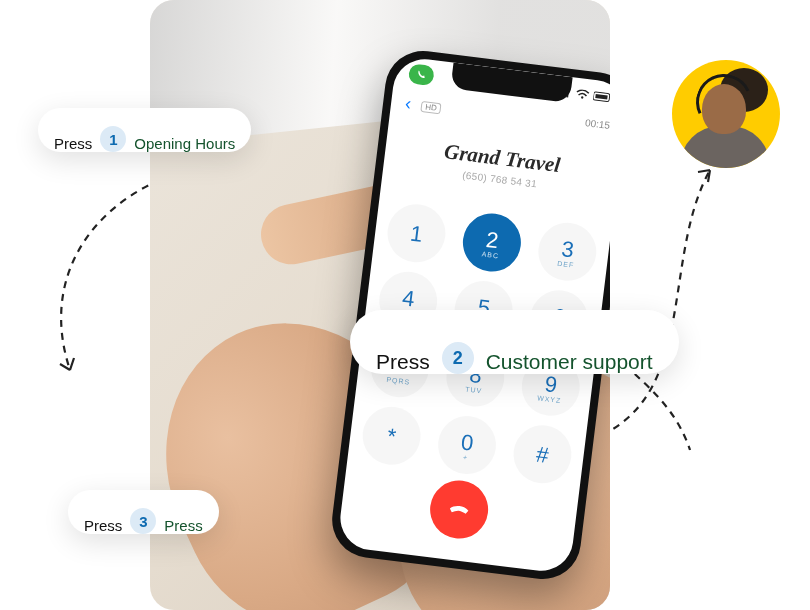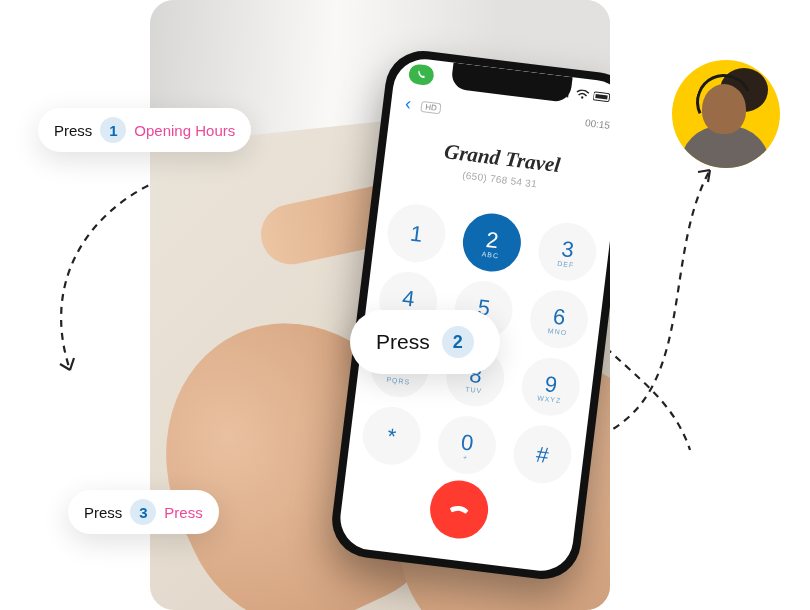--- a/index.html
+++ b/index.html
@@ -30,27 +30,27 @@
 
 .dialpad{position:absolute;top:145px;left:0;right:0;display:grid;grid-template-columns:repeat(3,58px);grid-auto-rows:58px;justify-content:center;gap:10px 18px}
 .key{border-radius:50%;background:rgba(0,0,0,.035);display:flex;flex-direction:column;align-items:center;justify-content:center;color:#1a6fb8}
 .key .num{font-size:22px;font-weight:400}
 .key .let{font-size:7px;letter-spacing:1px;color:#6fa4c9;margin-top:-2px}
 .key.active{background:#0d6ab0;color:#fff}
 .key.active .let{color:#cfe3f2}
 .hang{position:absolute;bottom:22px;left:50%;transform:translateX(-50%);width:58px;height:58px;border-radius:50%;background:#ff3b30;display:flex;align-items:center;justify-content:center}
 
 
-.pill-card{position:absolute;background:#fff;border-radius:999px;box-shadow:0 8px 28px rgba(0,0,0,.12);display:flex;align-items:center;padding:0 20px;gap:10px;white-space:nowrap}
+.pill-card{position:absolute;background:#fff;border-radius:999px;box-shadow:0 8px 28px rgba(0,0,0,.12);display:flex;align-items:flex-end;padding:0 20px;gap:10px;white-space:nowrap}
 .pill-card.small{height:44px;font-size:15px;gap:8px;padding:0 16px}
 .pill-card.large{height:64px;font-size:21px;gap:12px;padding:0 26px}
 .pill-card .press{color:#111}
 .pill-card .badge{width:26px;height:26px;border-radius:50%;background:#dceaf6;color:#0d6ab0;font-weight:700;display:flex;align-items:center;justify-content:center;font-size:15px}
 .pill-card.large .badge{width:32px;height:32px;font-size:18px}
-.pill-card .label{color:#ec4899}
+.pill-card .label{color:#14532d}
 
 .pill1{left:38px;top:108px}
 .pill2{left:350px;top:310px}
 .pill3{left:68px;top:490px}
 
 
 .avatar{position:absolute;right:30px;top:60px;width:108px;height:108px;border-radius:50%;background:#ffcc00;overflow:hidden}
 .avatar .head{position:absolute;left:30px;top:24px;width:44px;height:50px;background:#9a6b47;border-radius:50% 50% 45% 45%}
 .avatar .hair{position:absolute;left:48px;top:8px;width:48px;height:44px;background:#2b2118;border-radius:50%}
 .avatar .body{position:absolute;left:8px;top:66px;width:90px;height:60px;background:#6b6460;border-radius:40px 40px 0 0}
@@ -180,20 +180,21 @@
 
   <div class="pill-card small pill1">
     <span class="press">Press</span>
     <span class="badge">1</span>
     <span class="label">Opening Hours</span>
   </div>
 
   <div class="pill-card large pill2">
     <span class="press">Press</span>
     <span class="badge">2</span>
+    <span class="label">Customer support</span>
   </div>
 
   <div class="pill-card small pill3">
     <span class="press">Press</span>
     <span class="badge">3</span>
     <span class="label">Press</span>
   </div>
 
   <div class="avatar">
     <div class="body"></div>

